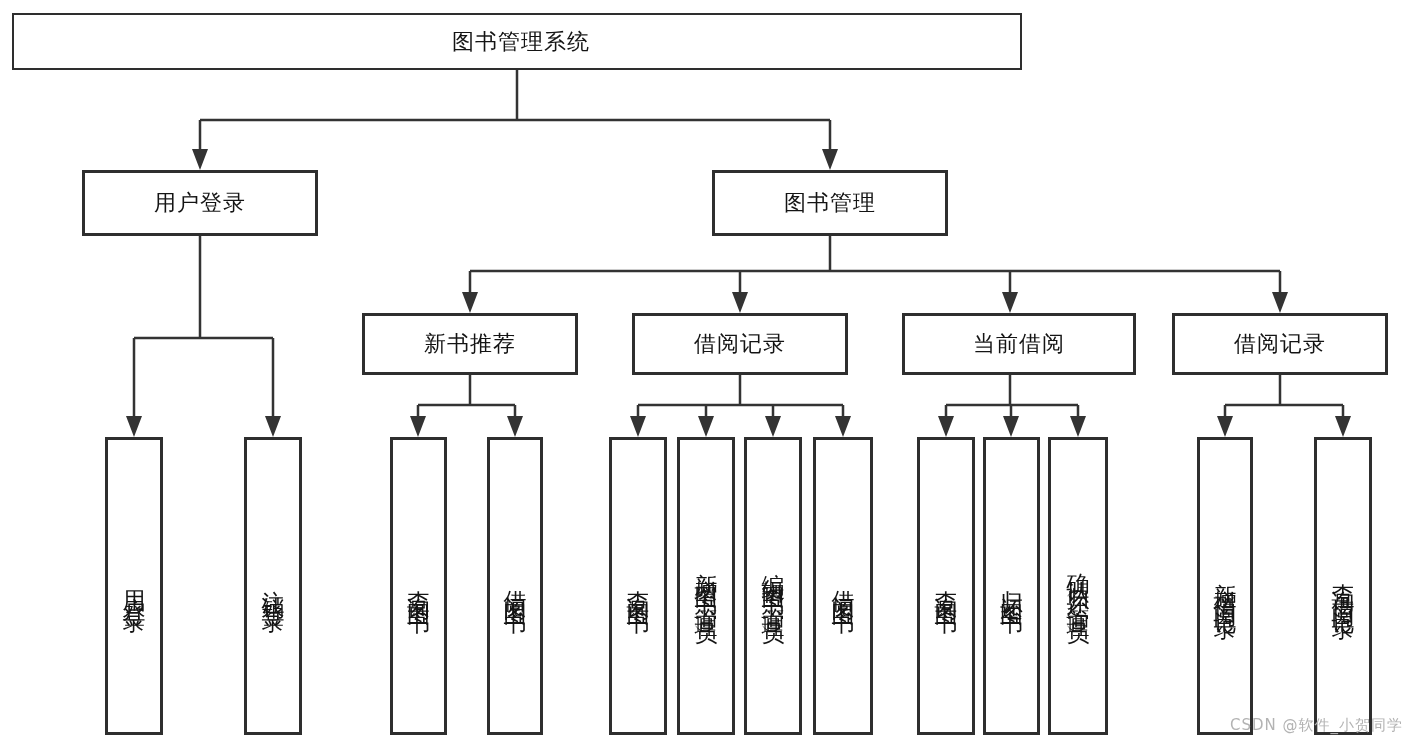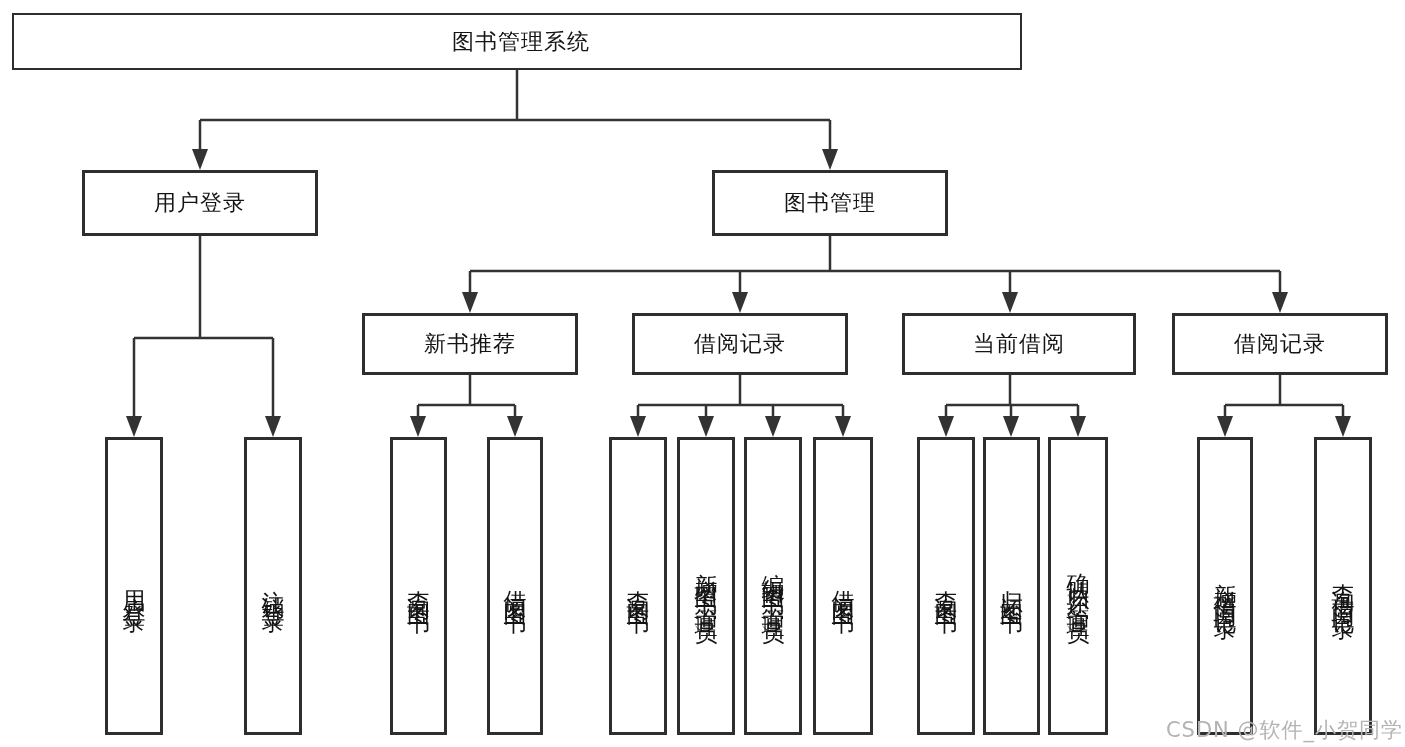--- a/index.html
+++ b/index.html
@@ -34,21 +34,21 @@
     writing-mode: vertical-rl;
     text-orientation: mixed;
     font-size: 23px;
     letter-spacing: 7px;
     line-height: 1;
   }
   .watermark {
     position: absolute;
     top: 716px;
     right: 2px;
-    font-size: 21px;
+    font-size: 15px;
     color: #b3b3b3;
     letter-spacing: 1px;
     z-index: 3;
     white-space: nowrap;
   }
 </style>
 </head>
 <body>
 
 <div class="canvas">

